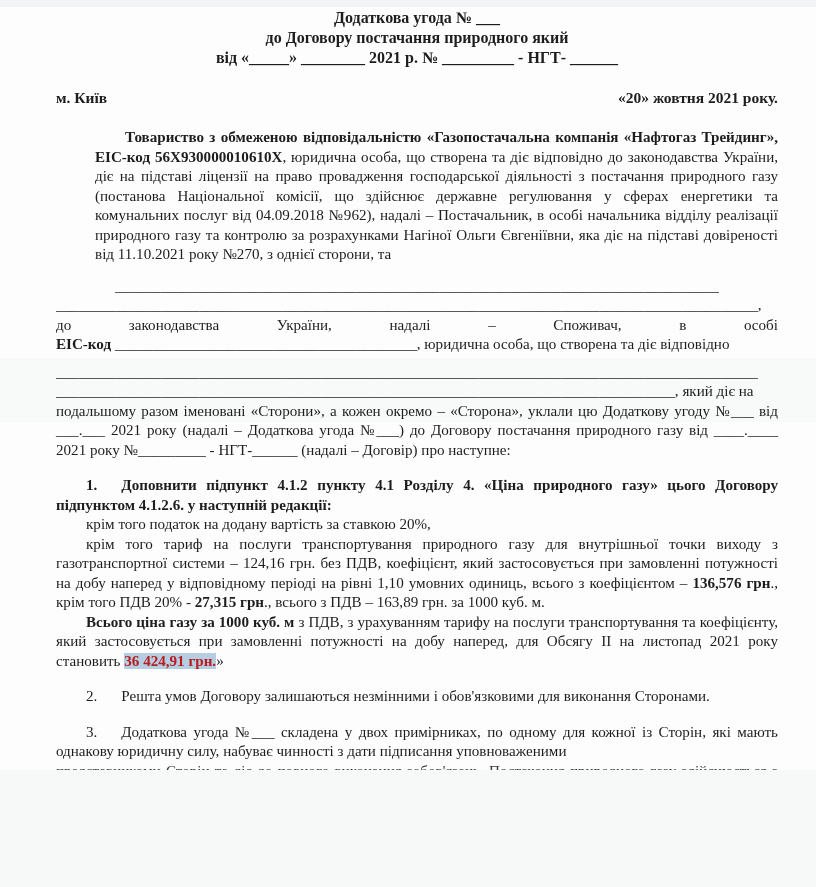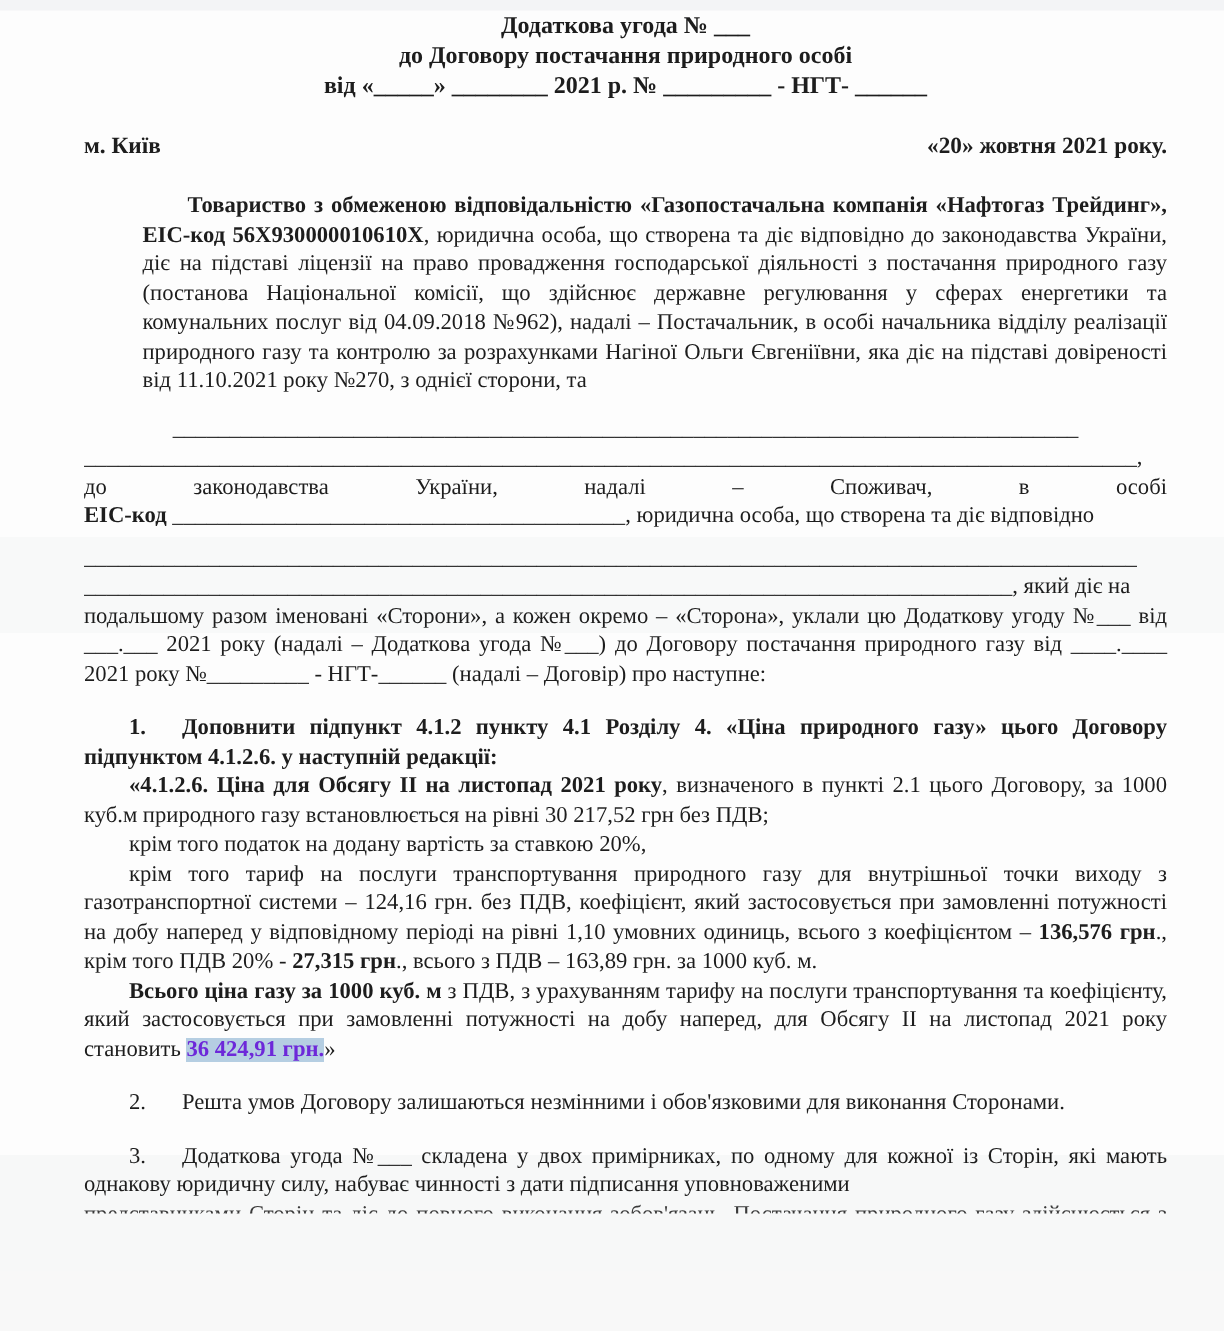--- a/index.html
+++ b/index.html
@@ -35,21 +35,21 @@
     white-space:nowrap;overflow:hidden;
   }
   .center{text-align:center;}
   .jlast{text-align:justify;text-align-last:justify;}
   .mt12{margin-top:12px;}
   .mt8{margin-top:8px;}
   .mt16{margin-top:16px;}
   .num{margin-right:24px;}
   .hl{
     background:#b5cee2;
-    color:#6d28d9;
+    color:#b91c1c;
     font-weight:bold;
   }
   .cutline{
     height:8px;overflow:hidden;
     font-size:15.1px;line-height:19.5px;
     text-align:justify;
     color:#3a3a3a;
   }
 </style>
 </head>
@@ -57,21 +57,21 @@
 
 <div class="page">
   <div class="scan-band-top"></div>
   <div class="scan-band-mid"></div>
   <div class="scan-band-low"></div>
 
   <div class="content">
 
     <div class="title-block">
       <div>Додаткова угода № ___</div>
-      <div>до Договору постачання природного особі</div>
+      <div>до Договору постачання природного який</div>
       <div>від «_____» ________ 2021 р. № _________ - НГТ- ______</div>
     </div>
 
     <div class="dateline">
       <span>м. Київ</span>
       <span>«20» жовтня 2021 року.</span>
     </div>
 
     <div class="para indent" style="margin-top:20px;margin-left:39px;">
       <span class="bold">Товариство з обмеженою відповідальністю «Газопостачальна компанія «Нафтогаз Трейдинг», ЕІС-код 56X930000010610X</span><span>, юридична особа, що створена та діє відповідно до законодавства України, діє на підставі ліцензії на право провадження господарської діяльності з постачання природного газу (постанова Національної комісії, що здійснює державне регулювання у сферах енергетики та комунальних послуг від 04.09.2018 №962), надалі – Постачальник, в особі начальника відділу реалізації природного газу та контролю за розрахунками Нагіної Ольги Євгеніївни, яка діє на підставі довіреності від 11.10.2021 року №270, з однієї сторони, та</span>
@@ -88,23 +88,20 @@
 
     <div class="blankline mt8">_____________________________________________________________________________________________</div>
     <div class="blankline">__________________________________________________________________________________, який діє на</div>
 
     <div class="para">подальшому разом іменовані «Сторони», а кожен окремо – «Сторона», уклали цю Додаткову угоду №___ від ___.___ 2021 року (надалі – Додаткова угода №___) до Договору постачання природного газу від ____.____ 2021 року №_________ - НГТ-______ (надалі – Договір) про наступне:</div>
 
     <div class="para indent mt16">
       <span class="bold num">1.</span><span class="bold">Доповнити підпункт 4.1.2 пункту 4.1 Розділу 4. «Ціна природного газу» цього Договору підпунктом 4.1.2.6. у наступній редакції:</span>
     </div>
 
-    <div class="para indent">
-      <span class="bold">«4.1.2.6. Ціна для Обсягу II на листопад 2021 року</span><span>, визначеного в пункті 2.1 цього Договору, за 1000 куб.м природного газу встановлюється на рівні 30 217,52 грн без ПДВ;</span>
-    </div>
 
     <div class="para indent">крім того податок на додану вартість за ставкою 20%,</div>
 
     <div class="para indent">
       <span>крім того тариф на послуги транспортування природного газу для внутрішньої точки виходу з газотранспортної системи – 124,16 грн. без ПДВ, коефіцієнт, який застосовується при замовленні потужності на добу наперед у відповідному періоді на рівні 1,10 умовних одиниць, всього з коефіцієнтом – </span><span class="bold">136,576 грн</span><span>., крім того ПДВ 20% - </span><span class="bold">27,315 грн</span><span>., всього з ПДВ – 163,89 грн. за 1000 куб. м.</span>
     </div>
 
     <div class="para indent">
       <span class="bold">Всього ціна газу за 1000 куб. м</span><span> з ПДВ, з урахуванням тарифу на послуги транспортування та коефіцієнту, який застосовується при замовленні потужності на добу наперед, для Обсягу II на листопад 2021 року становить </span><span class="hl">36 424,91 грн.</span><span>»</span>
     </div>

